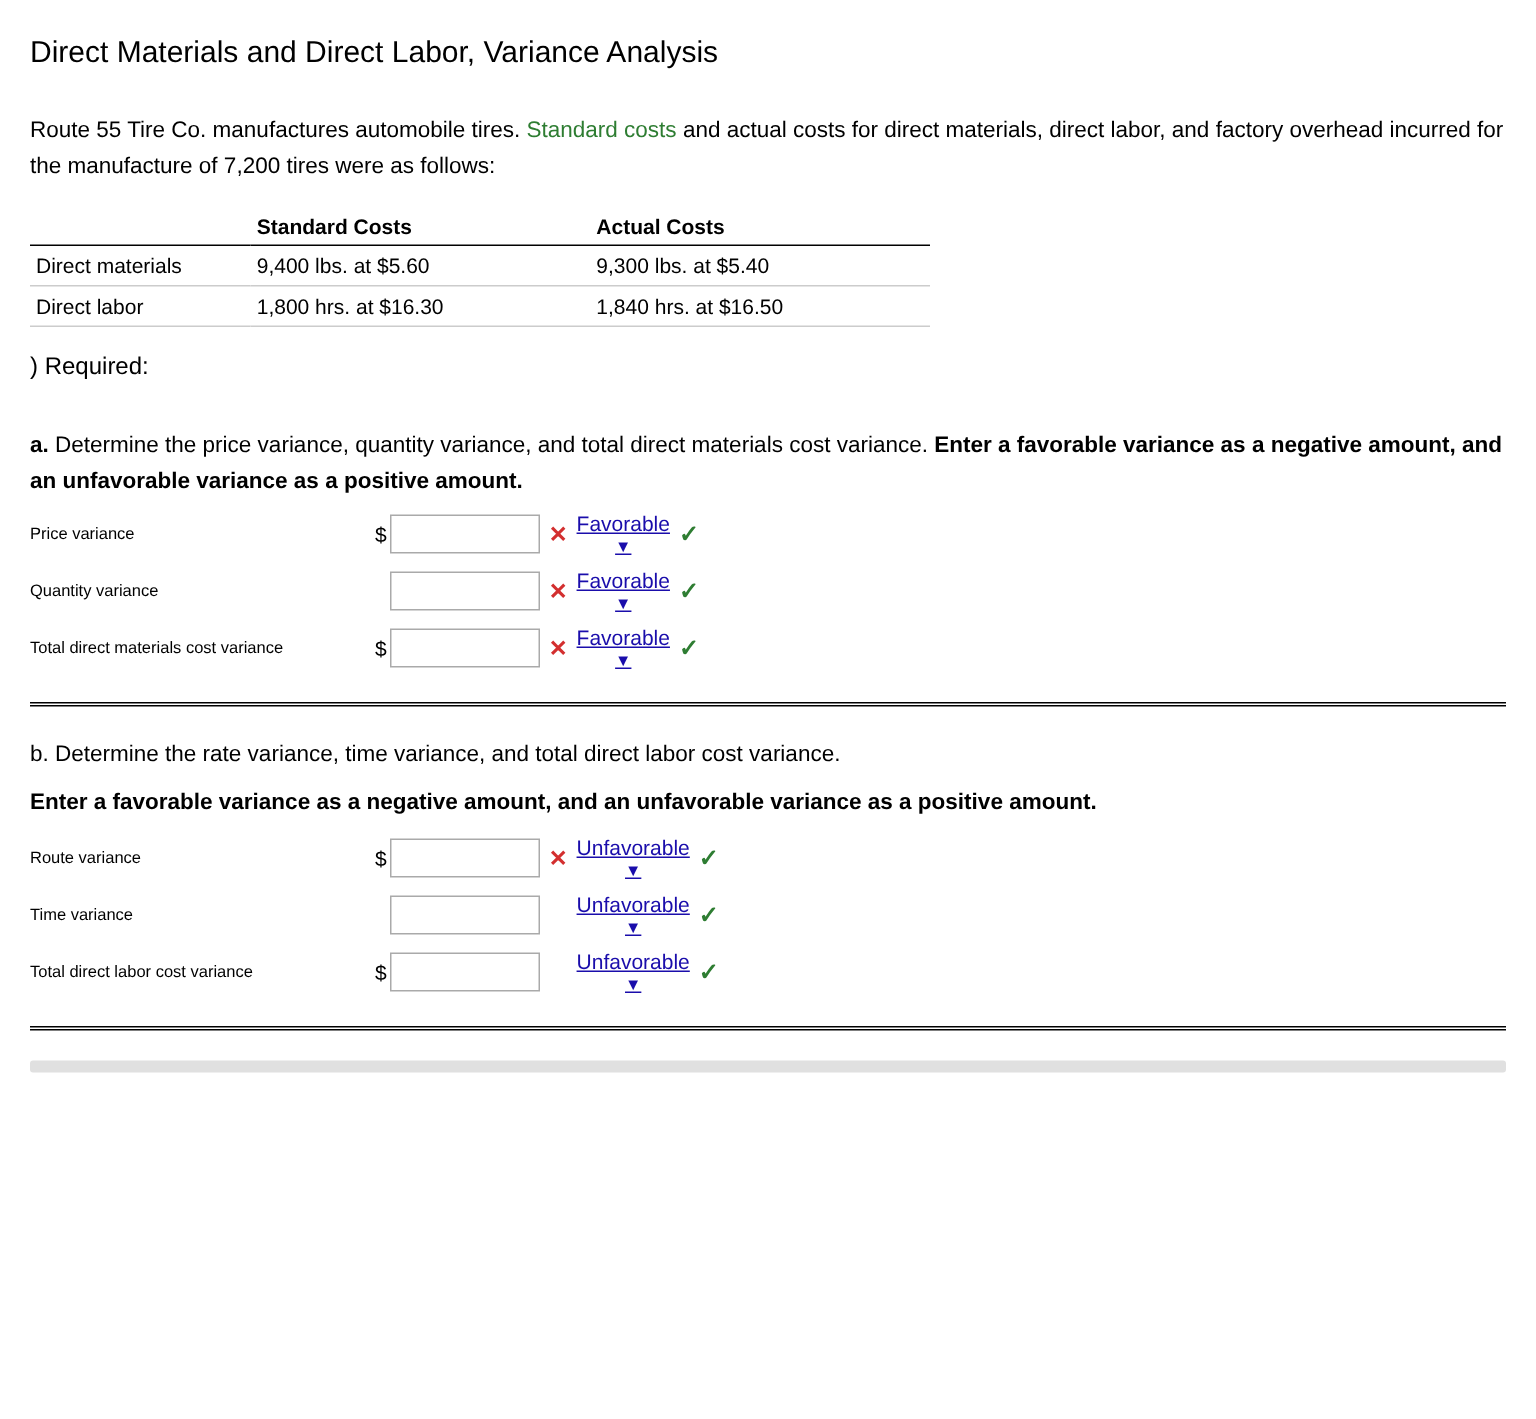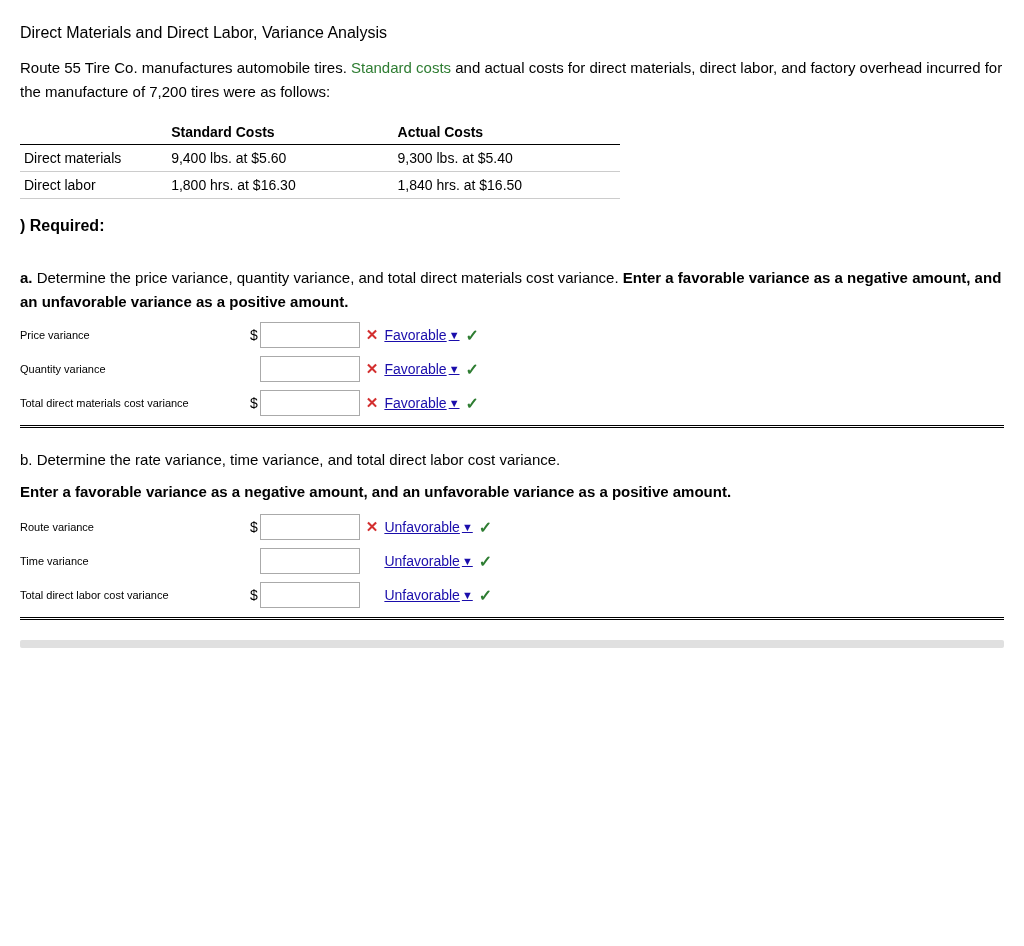--- a/index.html
+++ b/index.html
@@ -5,22 +5,22 @@
     * { box-sizing: border-box; margin: 0; padding: 0; }
     body {
       font-family: Arial, sans-serif;
       font-size: 15px;
       background: #fff;
       color: #000;
       padding: 24px 20px;
       max-width: 1024px;
     }
     .page-title {
-      font-size: 16px;
-      margin-bottom: 14px;
+      font-size: 20px;
+      margin-bottom: 28px;
       font-weight: normal;
     }
     .intro-text {
       font-size: 15px;
       line-height: 1.6;
       margin-bottom: 16px;
     }
     .standard-costs-link {
       color: #2e7d32;
       text-decoration: none;
@@ -51,21 +51,21 @@
       padding: 5px 12px 5px 4px;
       border-bottom: 1px solid #ccc;
       vertical-align: top;
     }
     .costs-table tbody tr:first-child td {
       border-top: 1px solid #000;
     }
     
     .required-heading {
       font-size: 16px;
-      font-weight: bold;
+      font-weight: normal;
       margin-bottom: 14px;
     }
     
     .section-block {
       margin-bottom: 20px;
     }
     .section-label {
       font-size: 15px;
       margin-bottom: 8px;
       line-height: 1.6;
@@ -108,34 +108,35 @@
       cursor: pointer;
     }
     .dropdown-link {
       color: #1a0dab;
       text-decoration: underline;
       font-size: 14px;
       cursor: pointer;
       display: inline-flex;
       align-items: center;
       gap: 2px;
+      flex-direction: column;
     }
     .dropdown-arrow {
       font-size: 11px;
       color: #1a0dab;
     }
     .check-mark {
       color: #2e7d32;
       font-size: 16px;
       margin-left: 6px;
       font-weight: bold;
     }
     .double-underline-row {
       border-bottom: 3px double #000;
-      padding-bottom: 9px;
+      padding-bottom: 21px;
       margin-bottom: 3px;
     }
     .section-b-label {
       font-size: 15px;
       line-height: 1.6;
       margin-bottom: 8px;
     }
     .bottom-bar {
       height: 8px;
       background: #e0e0e0;

